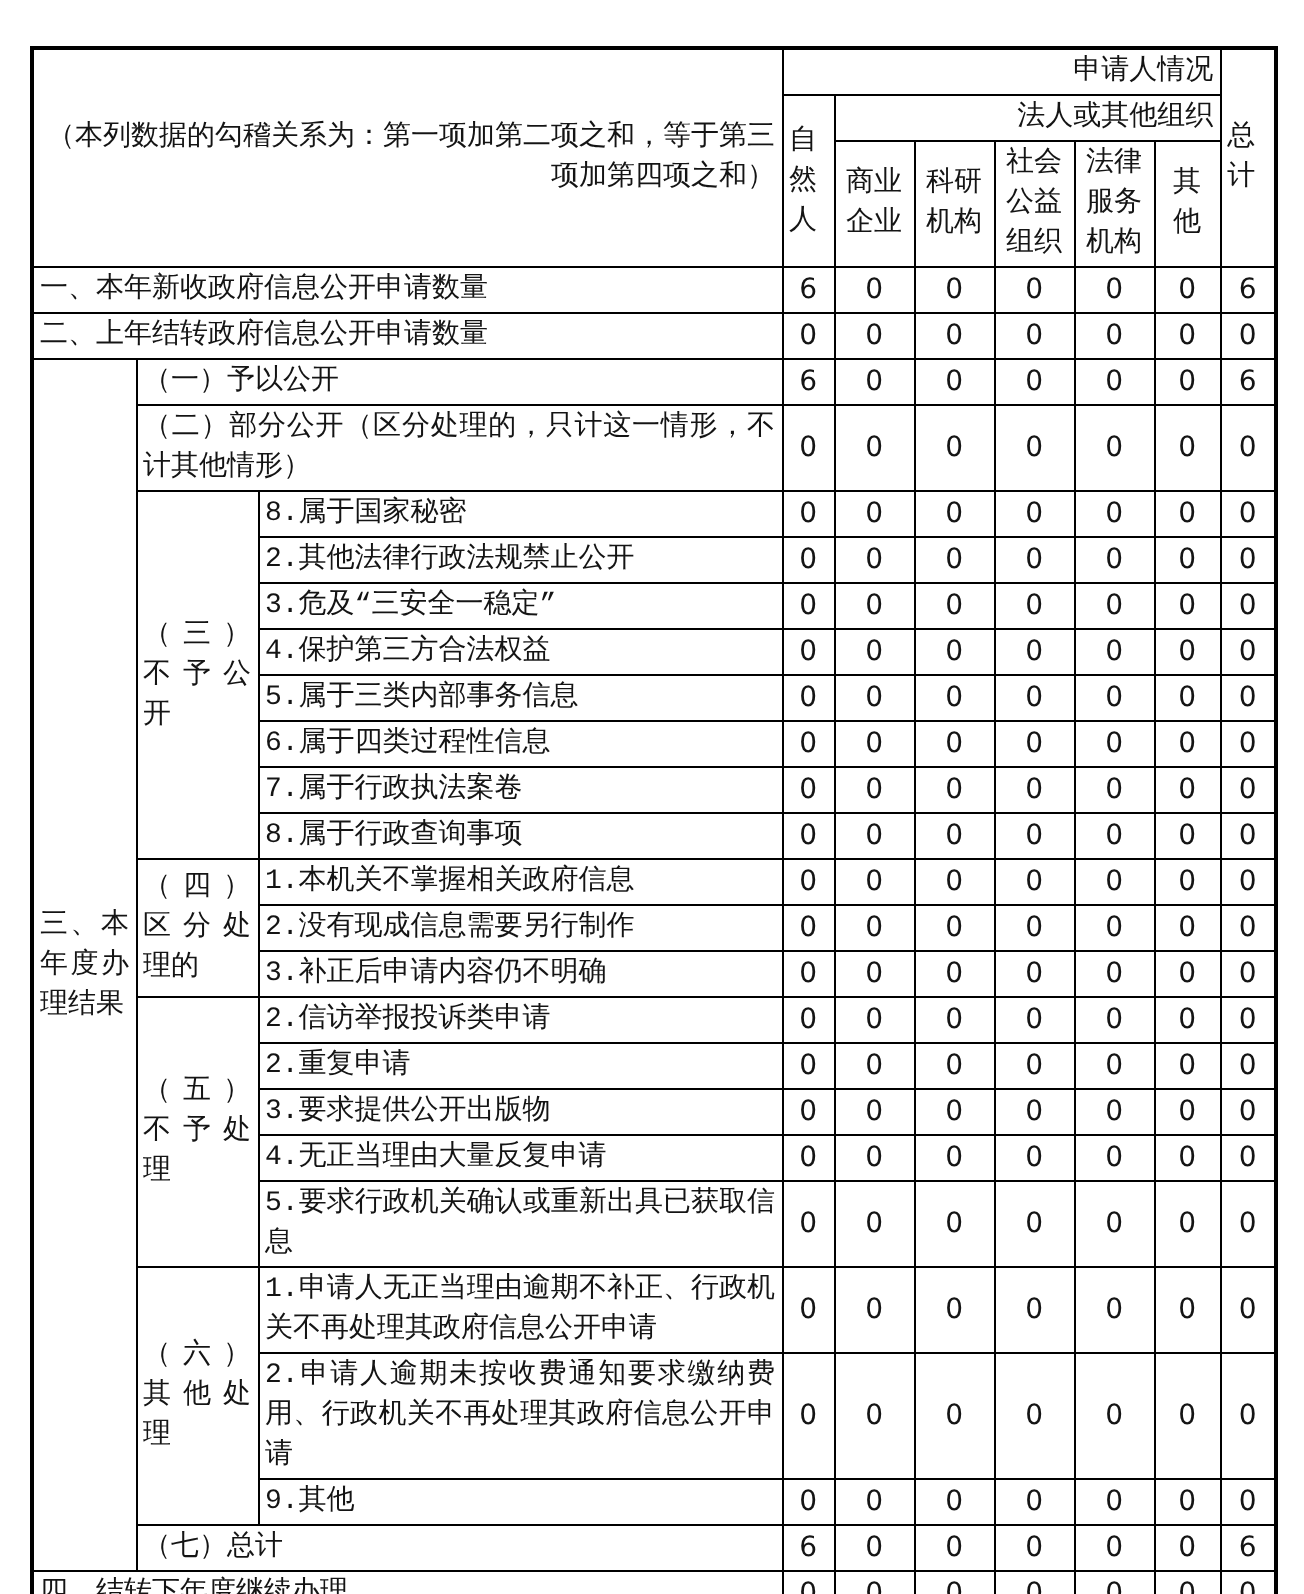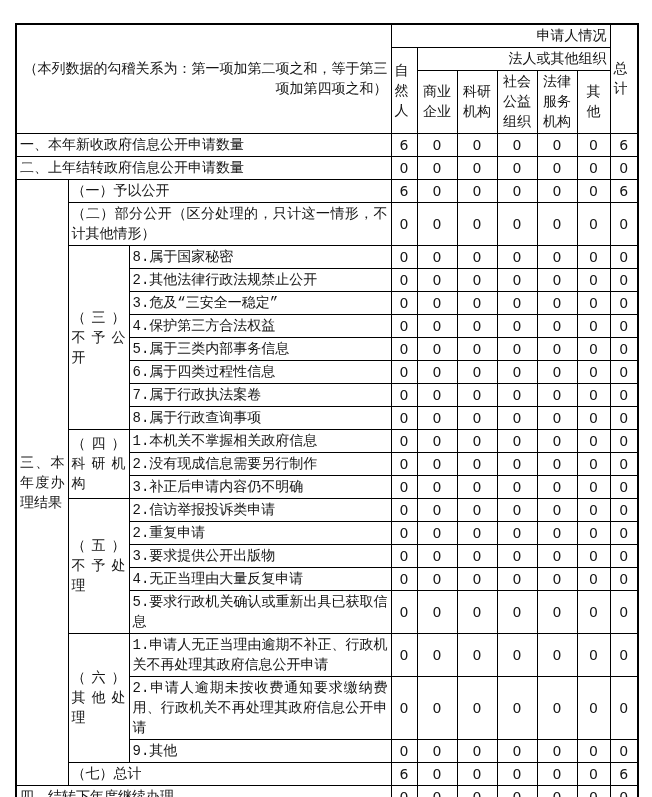--- a/index.html
+++ b/index.html
@@ -241,21 +241,21 @@
       <td class="v">0</td>
       <td class="v">0</td>
       <td class="v">0</td>
       <td class="v">0</td>
       <td class="v">0</td>
       <td class="v">0</td>
       <td class="v">0</td>
     </tr>
 
     <tr>
-      <td class="cat" rowspan="3">（四）科研机构</td>
+      <td class="cat" rowspan="3">（四）区分处理的</td>
       <td class="lbl">1.本机关不掌握相关政府信息</td>
       <td class="v">0</td>
       <td class="v">0</td>
       <td class="v">0</td>
       <td class="v">0</td>
       <td class="v">0</td>
       <td class="v">0</td>
       <td class="v">0</td>
     </tr>
     <tr>

